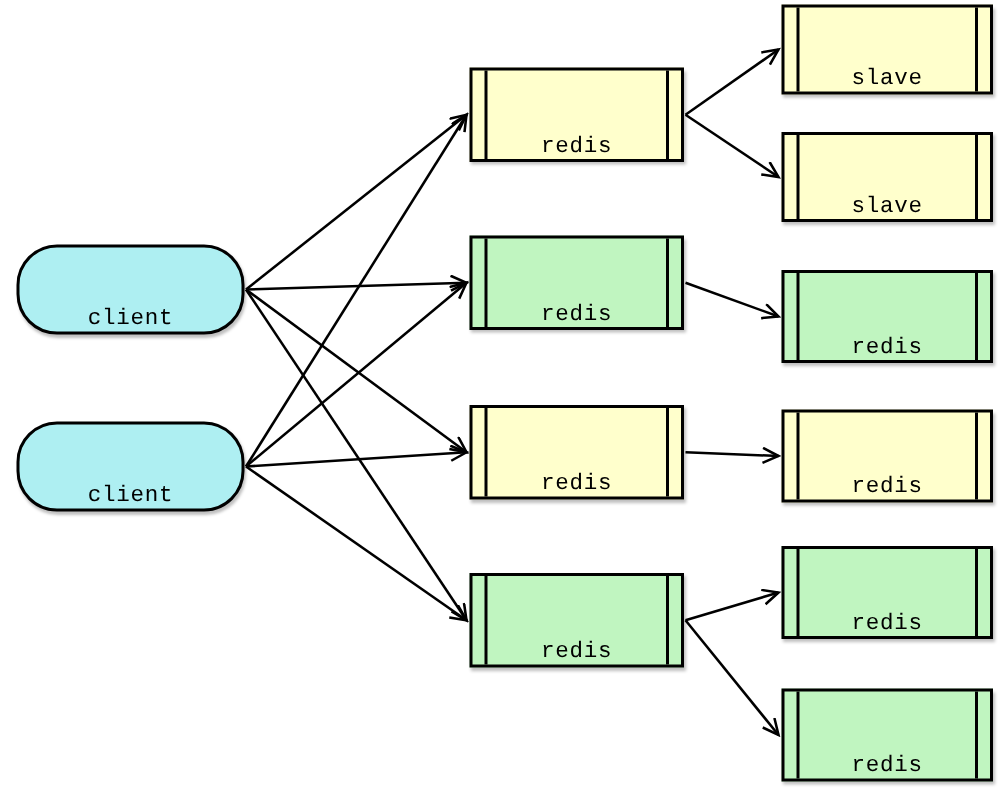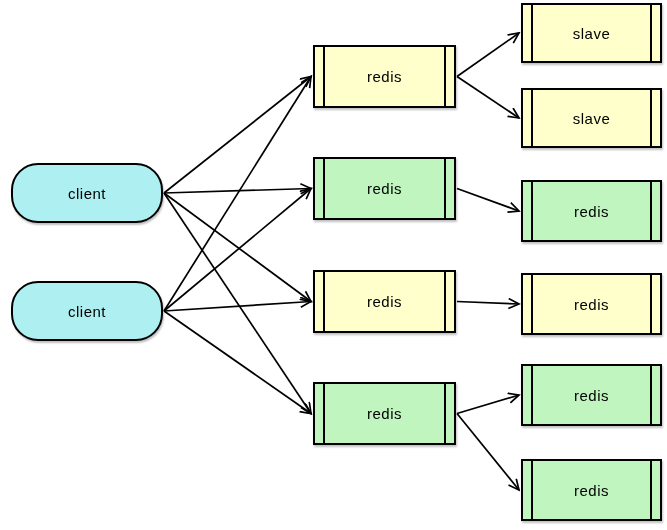--- a/index.html
+++ b/index.html
@@ -21,23 +21,24 @@
     top: 0;
     width: 667px;
     height: 530px;
     pointer-events: none;
   }
   .node {
     position: absolute;
     box-sizing: border-box;
     border: 2px solid #000000;
     display: flex;
-    align-items: center;
+    align-items: flex-end;
     justify-content: center;
     box-shadow: 1px 2px 2px rgba(0,0,0,0.25);
+    font-family: Liberation Mono, monospace;
   }
   .node.rounded {
     border-radius: 27px;
   }
   .node.process {
     border-radius: 0;
   }
   .node .label {
     font-size: 15px;
     color: #000000;

